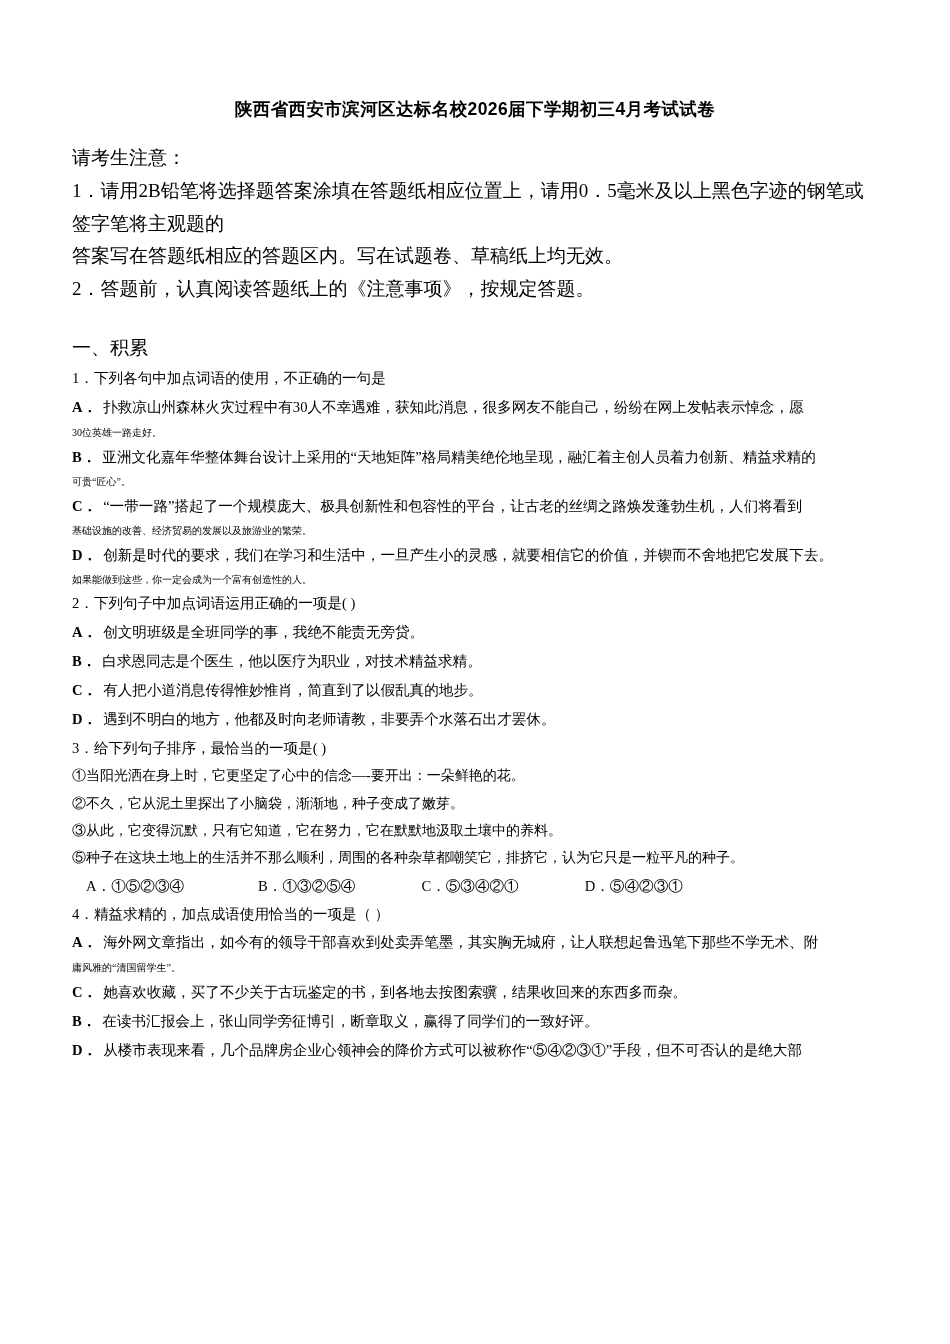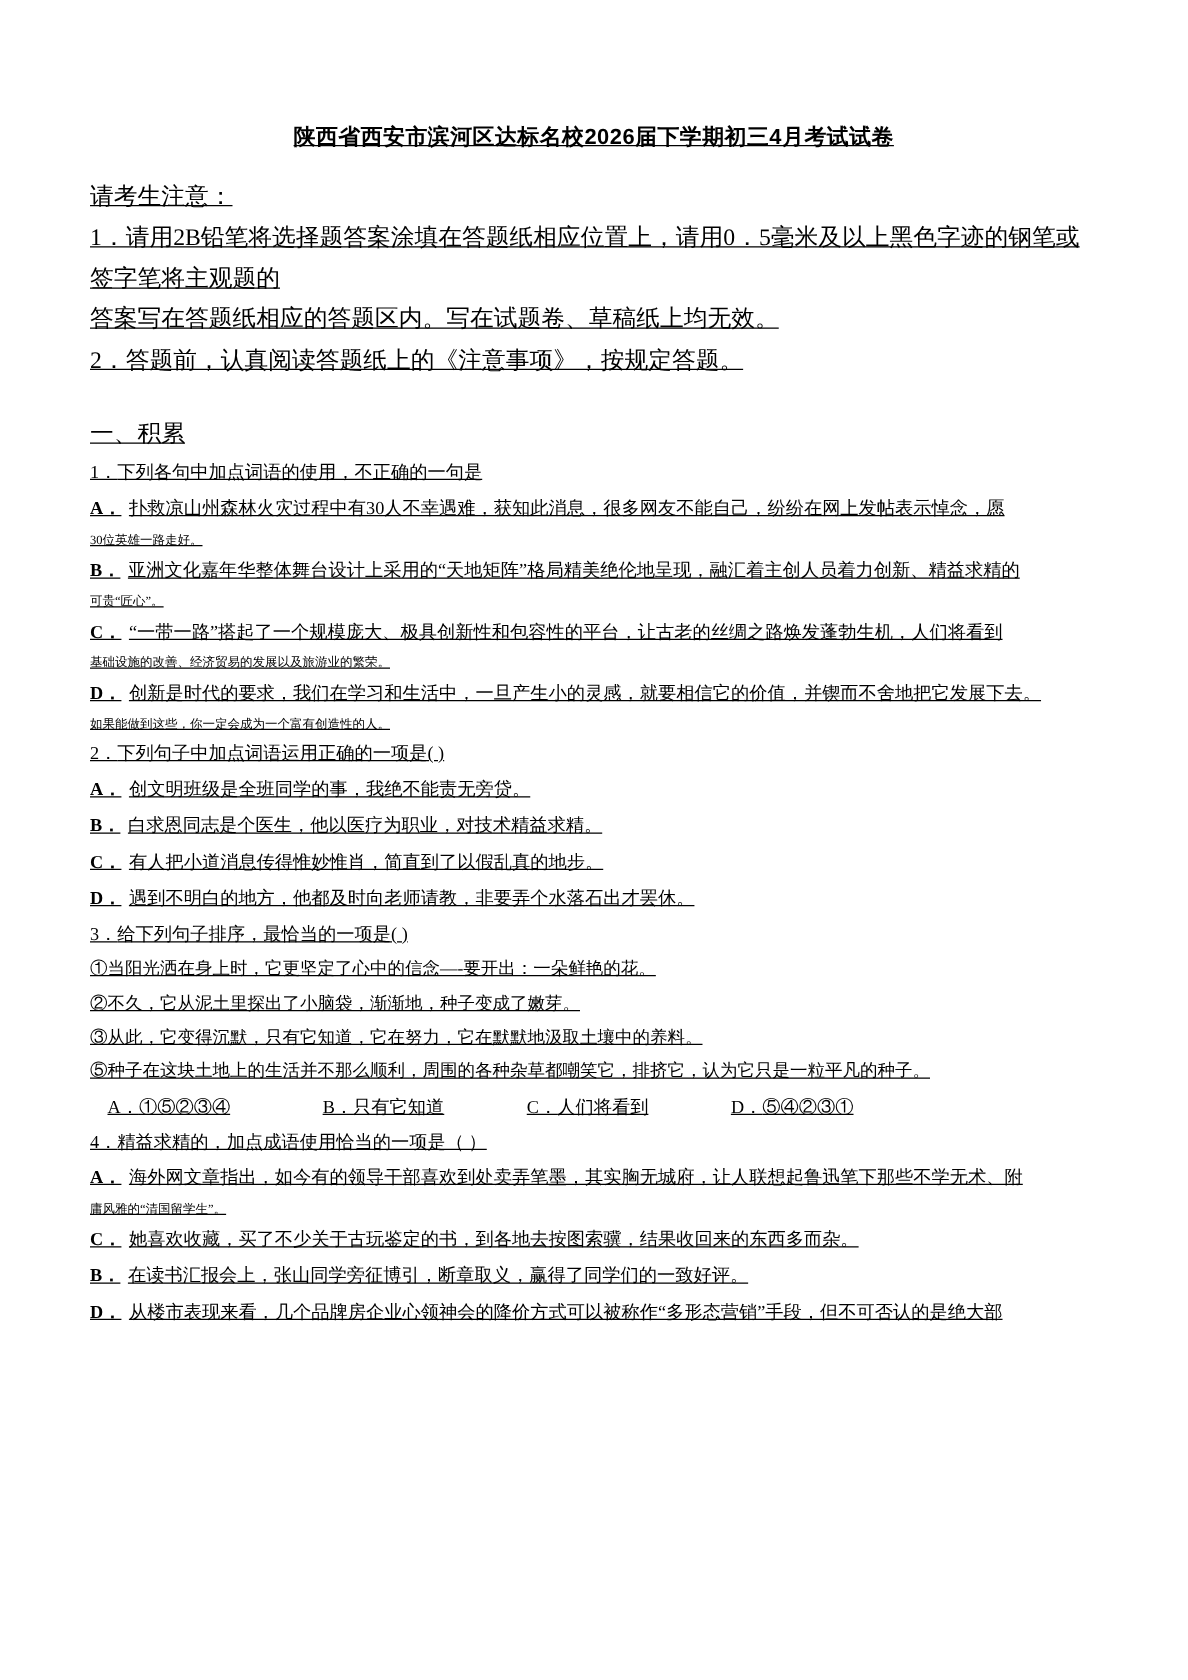--- a/index.html
+++ b/index.html
@@ -12,21 +12,20 @@
     height: 1344px;
     font-family: "Liberation Serif", "DejaVu Serif", serif;
     color: #000000;
   }
   .page {
     position: relative;
     width: 950px;
     height: 1344px;
     box-sizing: border-box;
     padding: 96px 72px 52px 72px;
-    text-decoration: underline;
   }
   .doc-title {
     text-align: center;
     font-family: "Liberation Sans", "DejaVu Sans", sans-serif;
     font-weight: bold;
     font-size: 17.5px;
     letter-spacing: 0.4px;
     margin: 0 0 20px 0;
     line-height: 1.5;
   }
@@ -129,28 +128,28 @@
     </div>
 
     <div>
       <p class="num-q"><span>3．</span><span>给下列句子排序，最恰当的一项是(            )</span></p>
 
       <p class="seq-line">①当阳光洒在身上时，它更坚定了心中的信念—-要开出：一朵鲜艳的花。</p>
       <p class="seq-line">②不久，它从泥土里探出了小脑袋，渐渐地，种子变成了嫩芽。</p>
       <p class="seq-line">③从此，它变得沉默，只有它知道，它在努力，它在默默地汲取土壤中的养料。</p>
       <p class="seq-line">⑤种子在这块土地上的生活并不那么顺利，周围的各种杂草都嘲笑它，排挤它，认为它只是一粒平凡的种子。</p>
 
-      <p class="answer-row"><span class="lab ans-a">A．</span><span>①⑤②③④</span><span class="ans-gap1"></span><span class="lab">B．</span><span>只有它知道</span><span class="ans-gap2"></span><span class="lab">C．</span><span>人们将看到</span><span class="ans-gap3"></span><span class="lab">D．</span><span>⑤④②③①</span></p>
+      <p class="answer-row"><span class="lab ans-a">A．</span><span>①⑤②③④</span><span class="ans-gap1"></span><span class="lab">B．</span><span>①③②⑤④</span><span class="ans-gap2"></span><span class="lab">C．</span><span>⑤③④②①</span><span class="ans-gap3"></span><span class="lab">D．</span><span>⑤④②③①</span></p>
     </div>
 
     <div>
       <p class="num-q"><span>4．</span><span>精益求精的，加点成语使用恰当的一项是（      ）</span></p>
 
       <p class="opt"><span class="lab">A．</span><span>海外网文章指出，如今有的领导干部喜欢到处卖弄笔墨，其实胸无城府，让人联想起鲁迅笔下那些不学无术、附</span></p>
       <p class="opt-cont">庸风雅的“清国留学生”。</p>
 
       <p class="opt"><span class="lab">C．</span><span>她喜欢收藏，买了不少关于古玩鉴定的书，到各地去按图索骥，结果收回来的东西多而杂。</span></p>
       <p class="opt"><span class="lab">B．</span><span>在读书汇报会上，张山同学旁征博引，断章取义，赢得了同学们的一致好评。</span></p>
-      <p class="opt"><span class="lab">D．</span><span>从楼市表现来看，几个品牌房企业心领神会的降价方式可以被称作“多形态营销”手段，但不可否认的是绝大部</span></p>
+      <p class="opt"><span class="lab">D．</span><span>从楼市表现来看，几个品牌房企业心领神会的降价方式可以被称作“⑤④②③①”手段，但不可否认的是绝大部</span></p>
     </div>
 
   </div>
 </div>
 
 </body></html>

